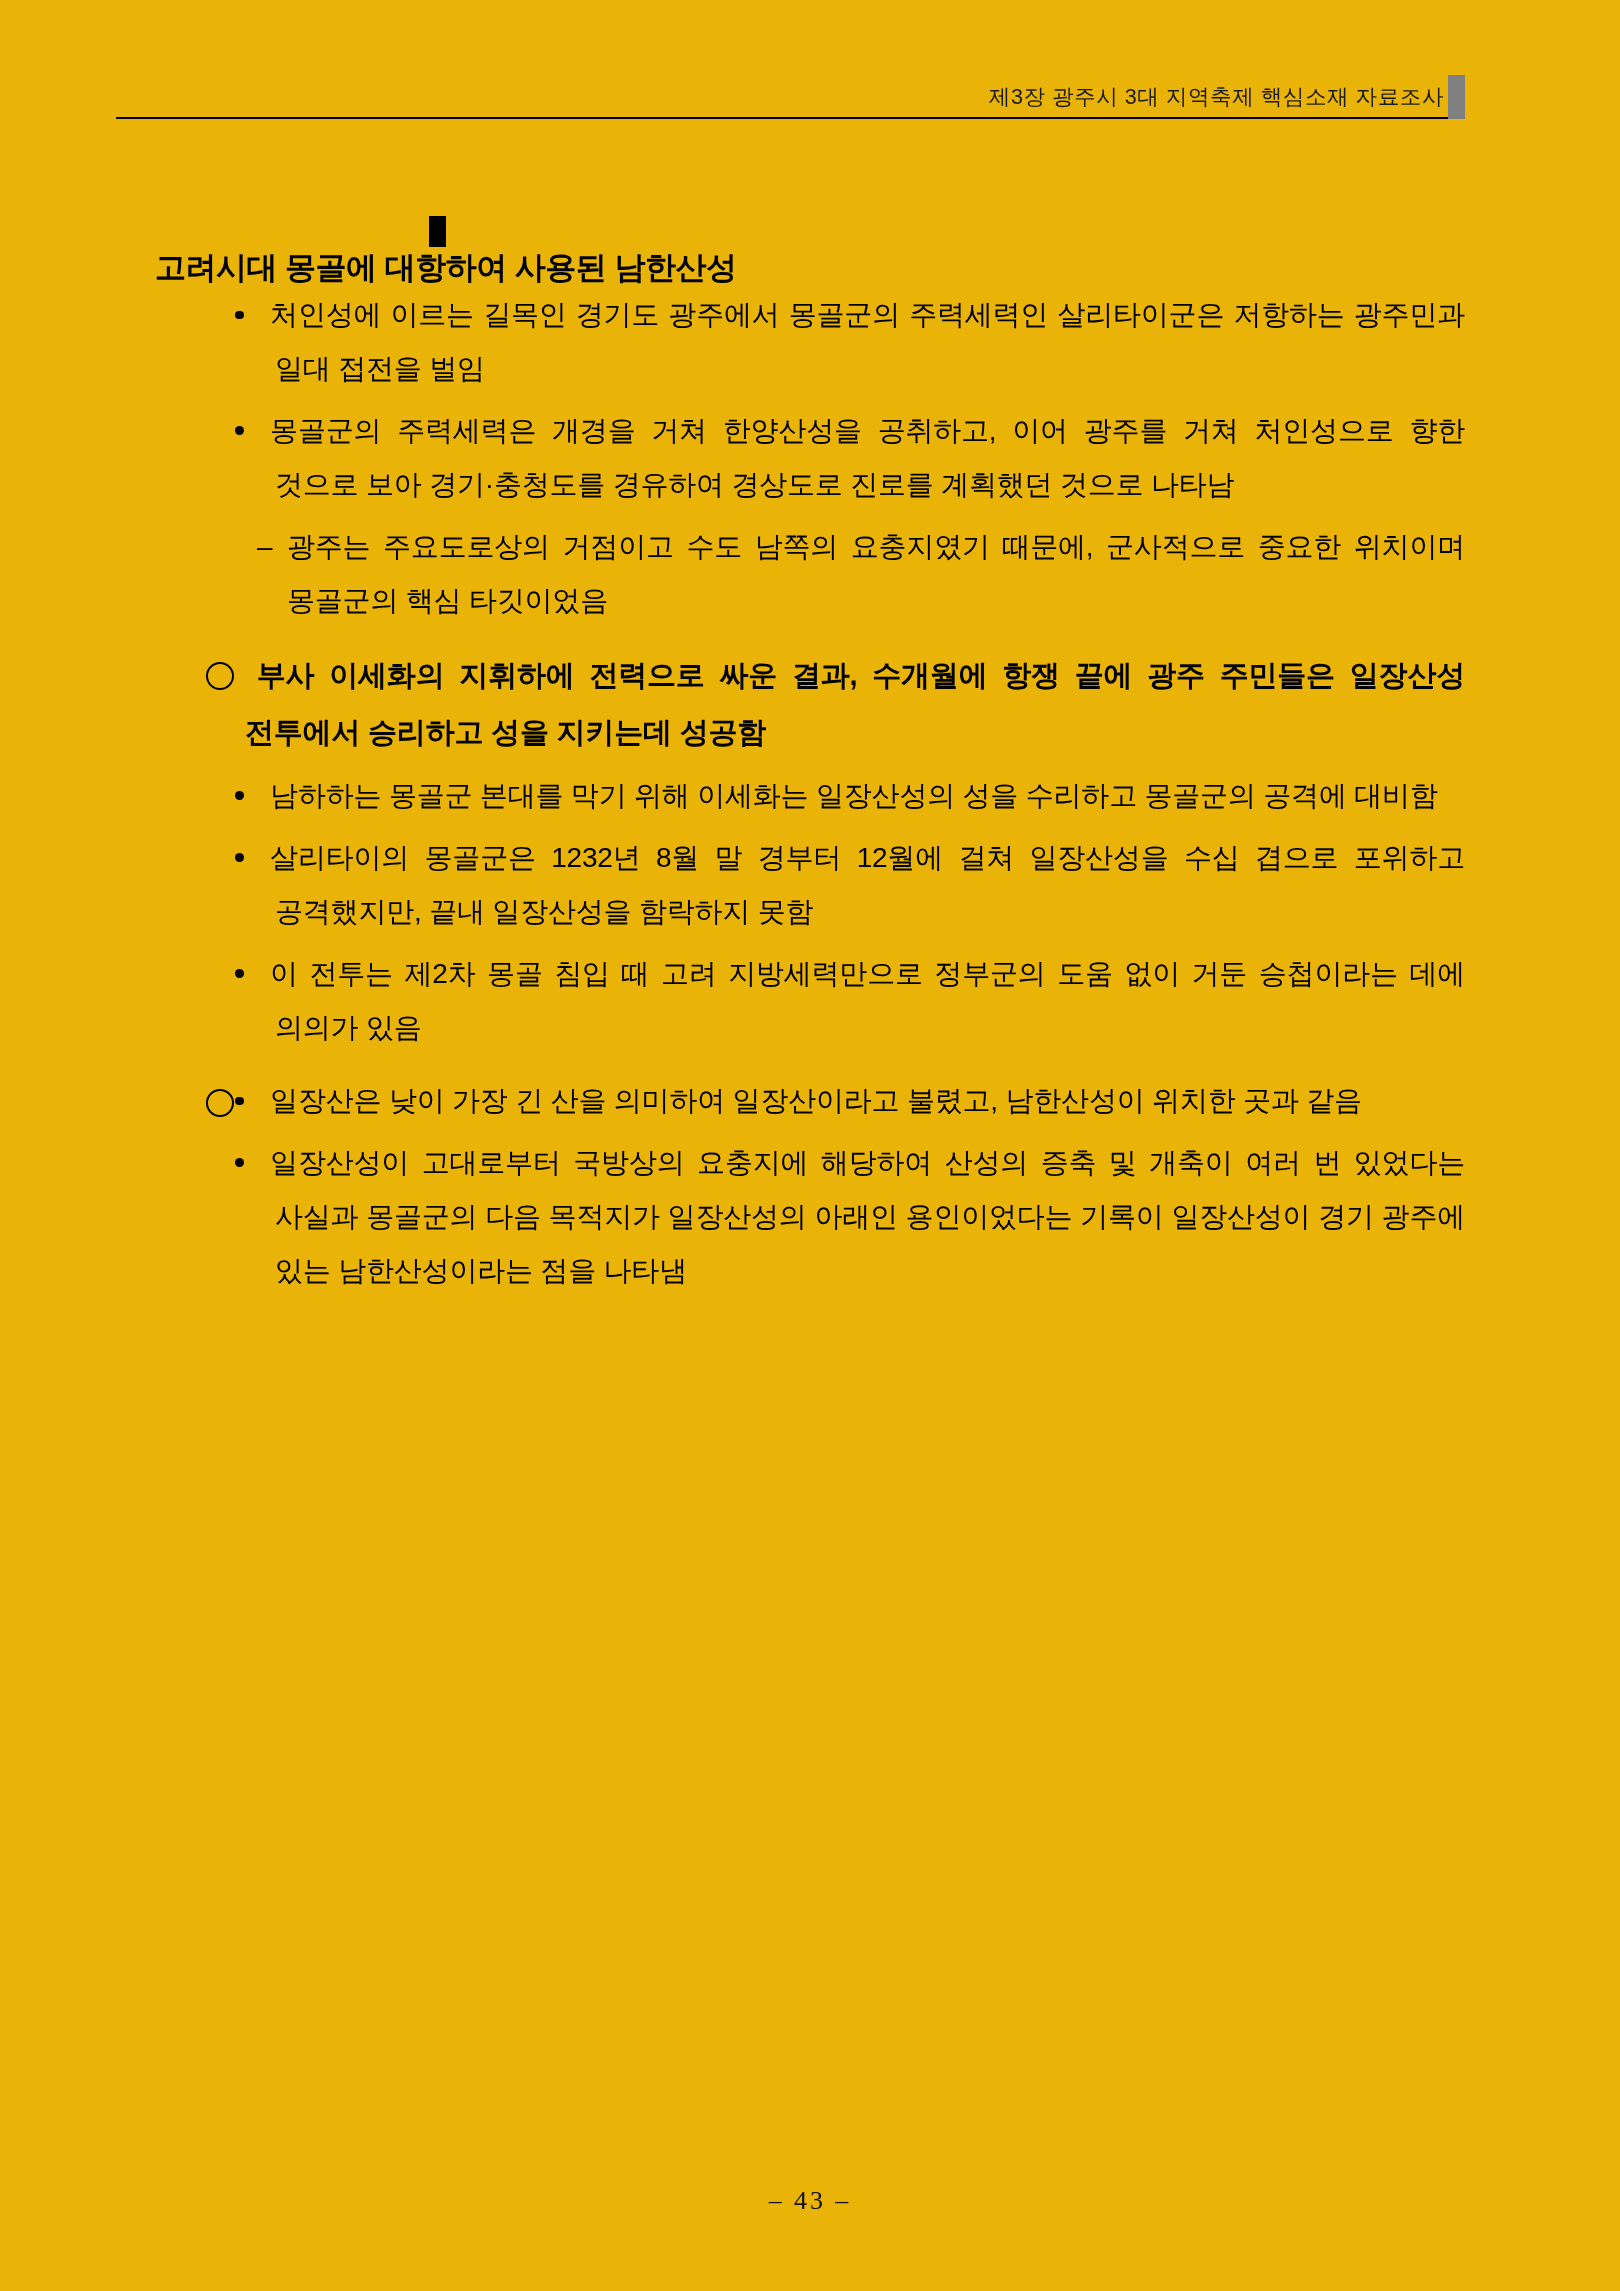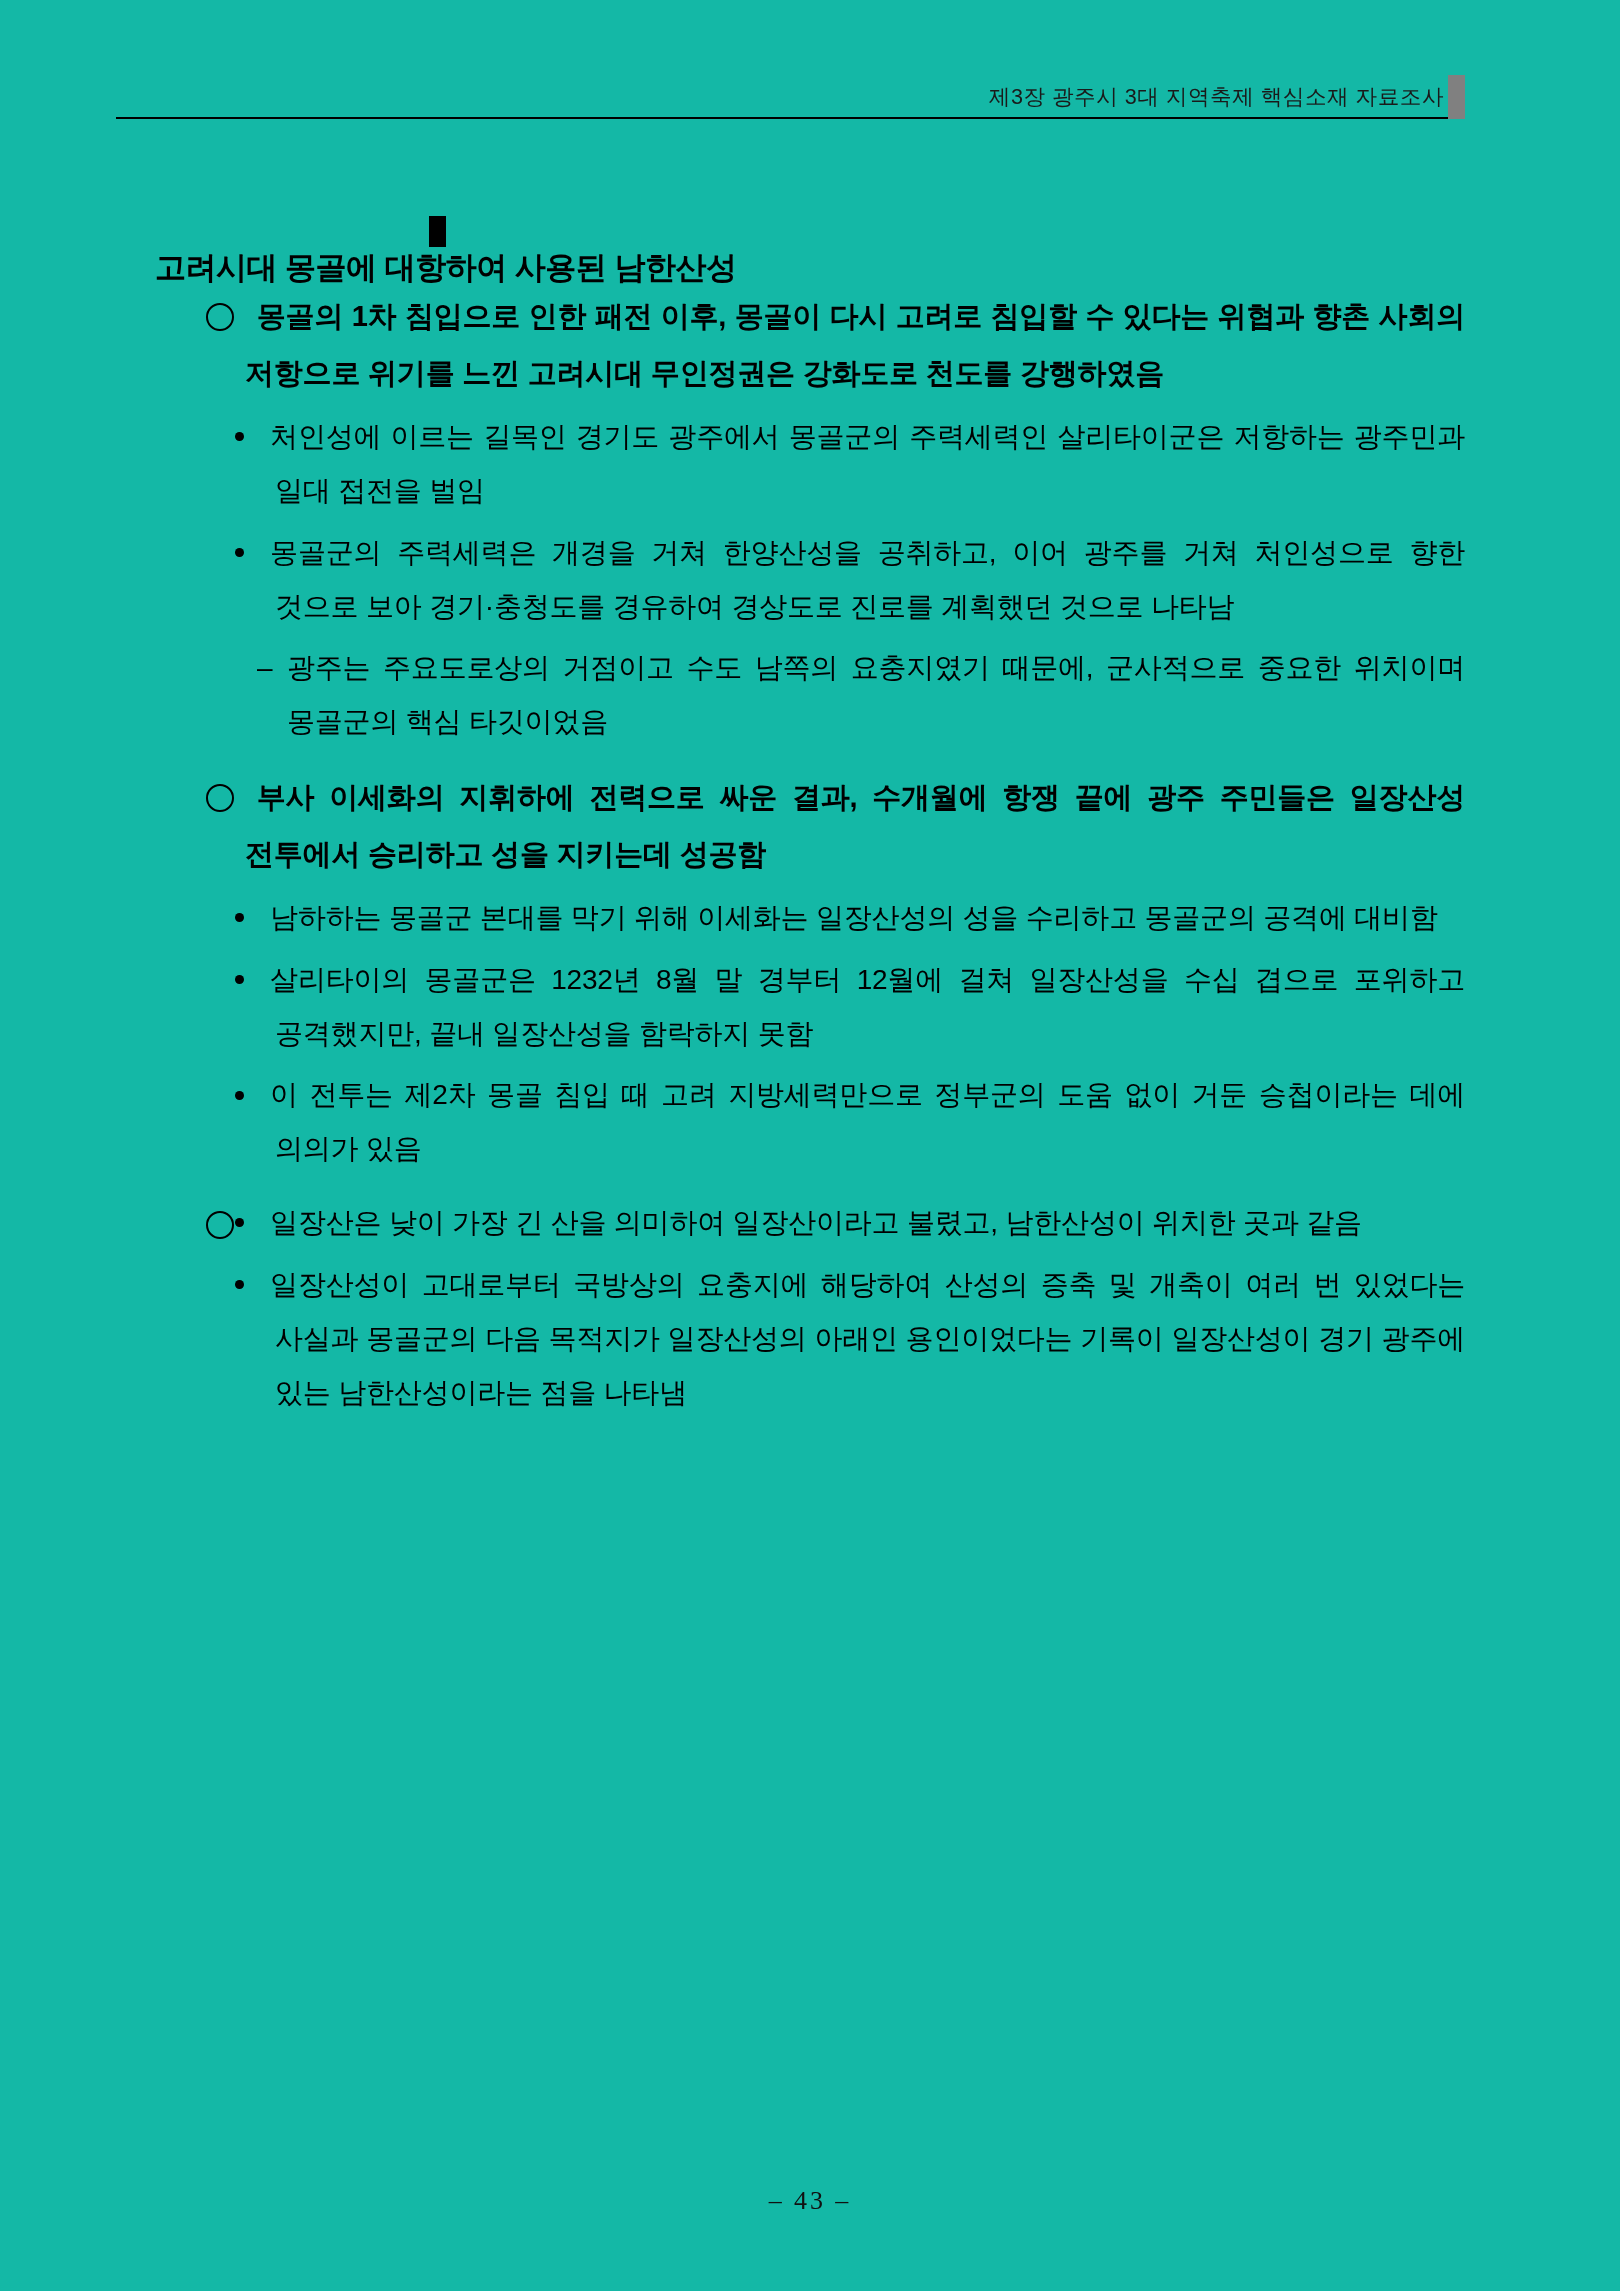--- a/index.html
+++ b/index.html
@@ -1,20 +1,20 @@
 <!DOCTYPE html>
 <html lang="ko"><head>
 <meta charset="utf-8">
 <style>
   html, body { margin: 0; padding: 0; background: #ffffff; }
   .page {
     position: relative;
     width: 1620px;
     height: 2292px;
-    background: #14b8a6;
+    background: #eab308;
     color: #000;
     font-family: "Liberation Sans", sans-serif;
     overflow: hidden;
   }
 
   
   .header-title {
     position: absolute;
     top: 82px;
     right: 176px;
@@ -151,21 +151,20 @@
   <div class="header-title">제3장 광주시 3대 지역축제 핵심소재 자료조사</div>
   <div class="header-accent-bar"></div>
   <div class="header-rule"></div>
 
   <div class="title-row">
     <div class="title-marker"></div>
     <div class="title-text">고려시대 몽골에 대항하여 사용된 남한산성</div>
   </div>
 
   <div class="content">
-      <div class="item l1"><span class="bullet b1"></span><span class="item-text">몽골의 1차 침입으로 인한 패전 이후, 몽골이 다시 고려로 침입할 수 있다는 위협과 향촌 사회의 저항으로 위기를 느낀 고려시대 무인정권은 강화도로 천도를 강행하였음</span></div>
       <div class="item l2"><span class="bullet b2"></span><span class="item-text">처인성에 이르는 길목인 경기도 광주에서 몽골군의 주력세력인 살리타이군은 저항하는 광주민과 일대 접전을 벌임</span></div>
       <div class="item l2"><span class="bullet b2"></span><span class="item-text">몽골군의 주력세력은 개경을 거쳐 한양산성을 공취하고, 이어 광주를 거쳐 처인성으로 향한 것으로 보아 경기·충청도를 경유하여 경상도로 진로를 계획했던 것으로 나타남</span></div>
       <div class="item l3"><span class="bullet b3">–</span><span class="item-text">광주는 주요도로상의 거점이고 수도 남쪽의 요충지였기 때문에, 군사적으로 중요한 위치이며 몽골군의 핵심 타깃이었음</span></div>
       <div class="item l1"><span class="bullet b1"></span><span class="item-text">부사 이세화의 지휘하에 전력으로 싸운 결과, 수개월에 항쟁 끝에 광주 주민들은 일장산성 전투에서 승리하고 성을 지키는데 성공함</span></div>
       <div class="item l2"><span class="bullet b2"></span><span class="item-text">남하하는 몽골군 본대를 막기 위해 이세화는 일장산성의 성을 수리하고 몽골군의 공격에 대비함</span></div>
       <div class="item l2"><span class="bullet b2"></span><span class="item-text">살리타이의 몽골군은 1232년 8월 말 경부터 12월에 걸쳐 일장산성을 수십 겹으로 포위하고 공격했지만, 끝내 일장산성을 함락하지 못함</span></div>
       <div class="item l2"><span class="bullet b2"></span><span class="item-text">이 전투는 제2차 몽골 침입 때 고려 지방세력만으로 정부군의 도움 없이 거둔 승첩이라는 데에 의의가 있음</span></div>
       <div class="item l1"><span class="bullet b1"></span></div>
       <div class="item l2"><span class="bullet b2"></span><span class="item-text">일장산은 낮이 가장 긴 산을 의미하여 일장산이라고 불렸고, 남한산성이 위치한 곳과 같음</span></div>
       <div class="item l2"><span class="bullet b2"></span><span class="item-text">일장산성이 고대로부터 국방상의 요충지에 해당하여 산성의 증축 및 개축이 여러 번 있었다는 사실과 몽골군의 다음 목적지가 일장산성의 아래인 용인이었다는 기록이 일장산성이 경기 광주에 있는 남한산성이라는 점을 나타냄</span></div>

